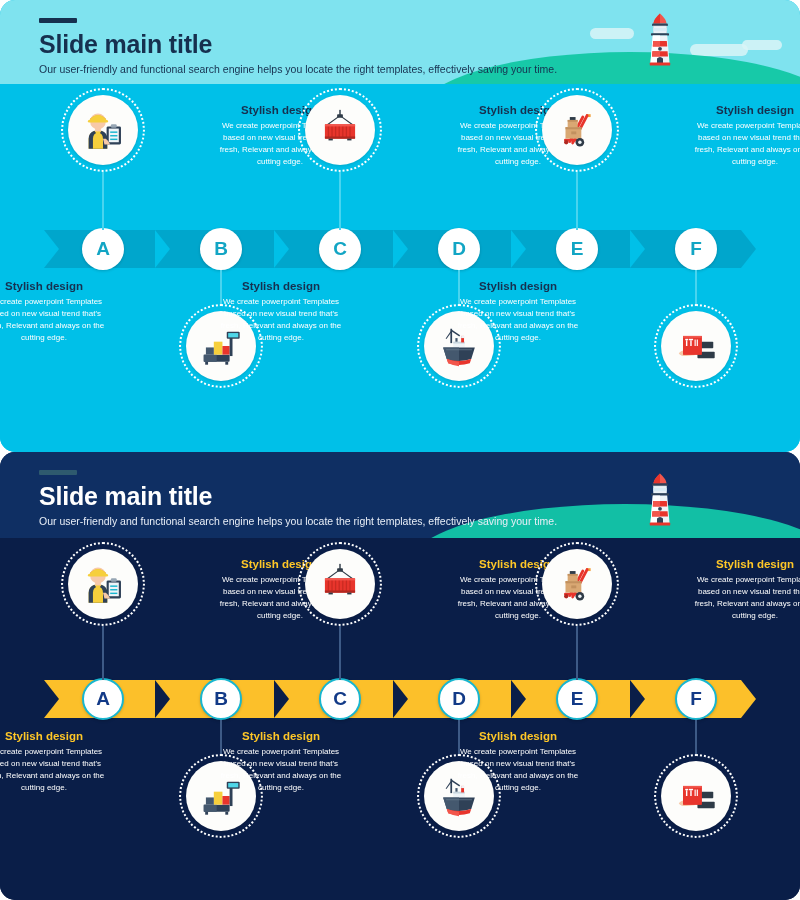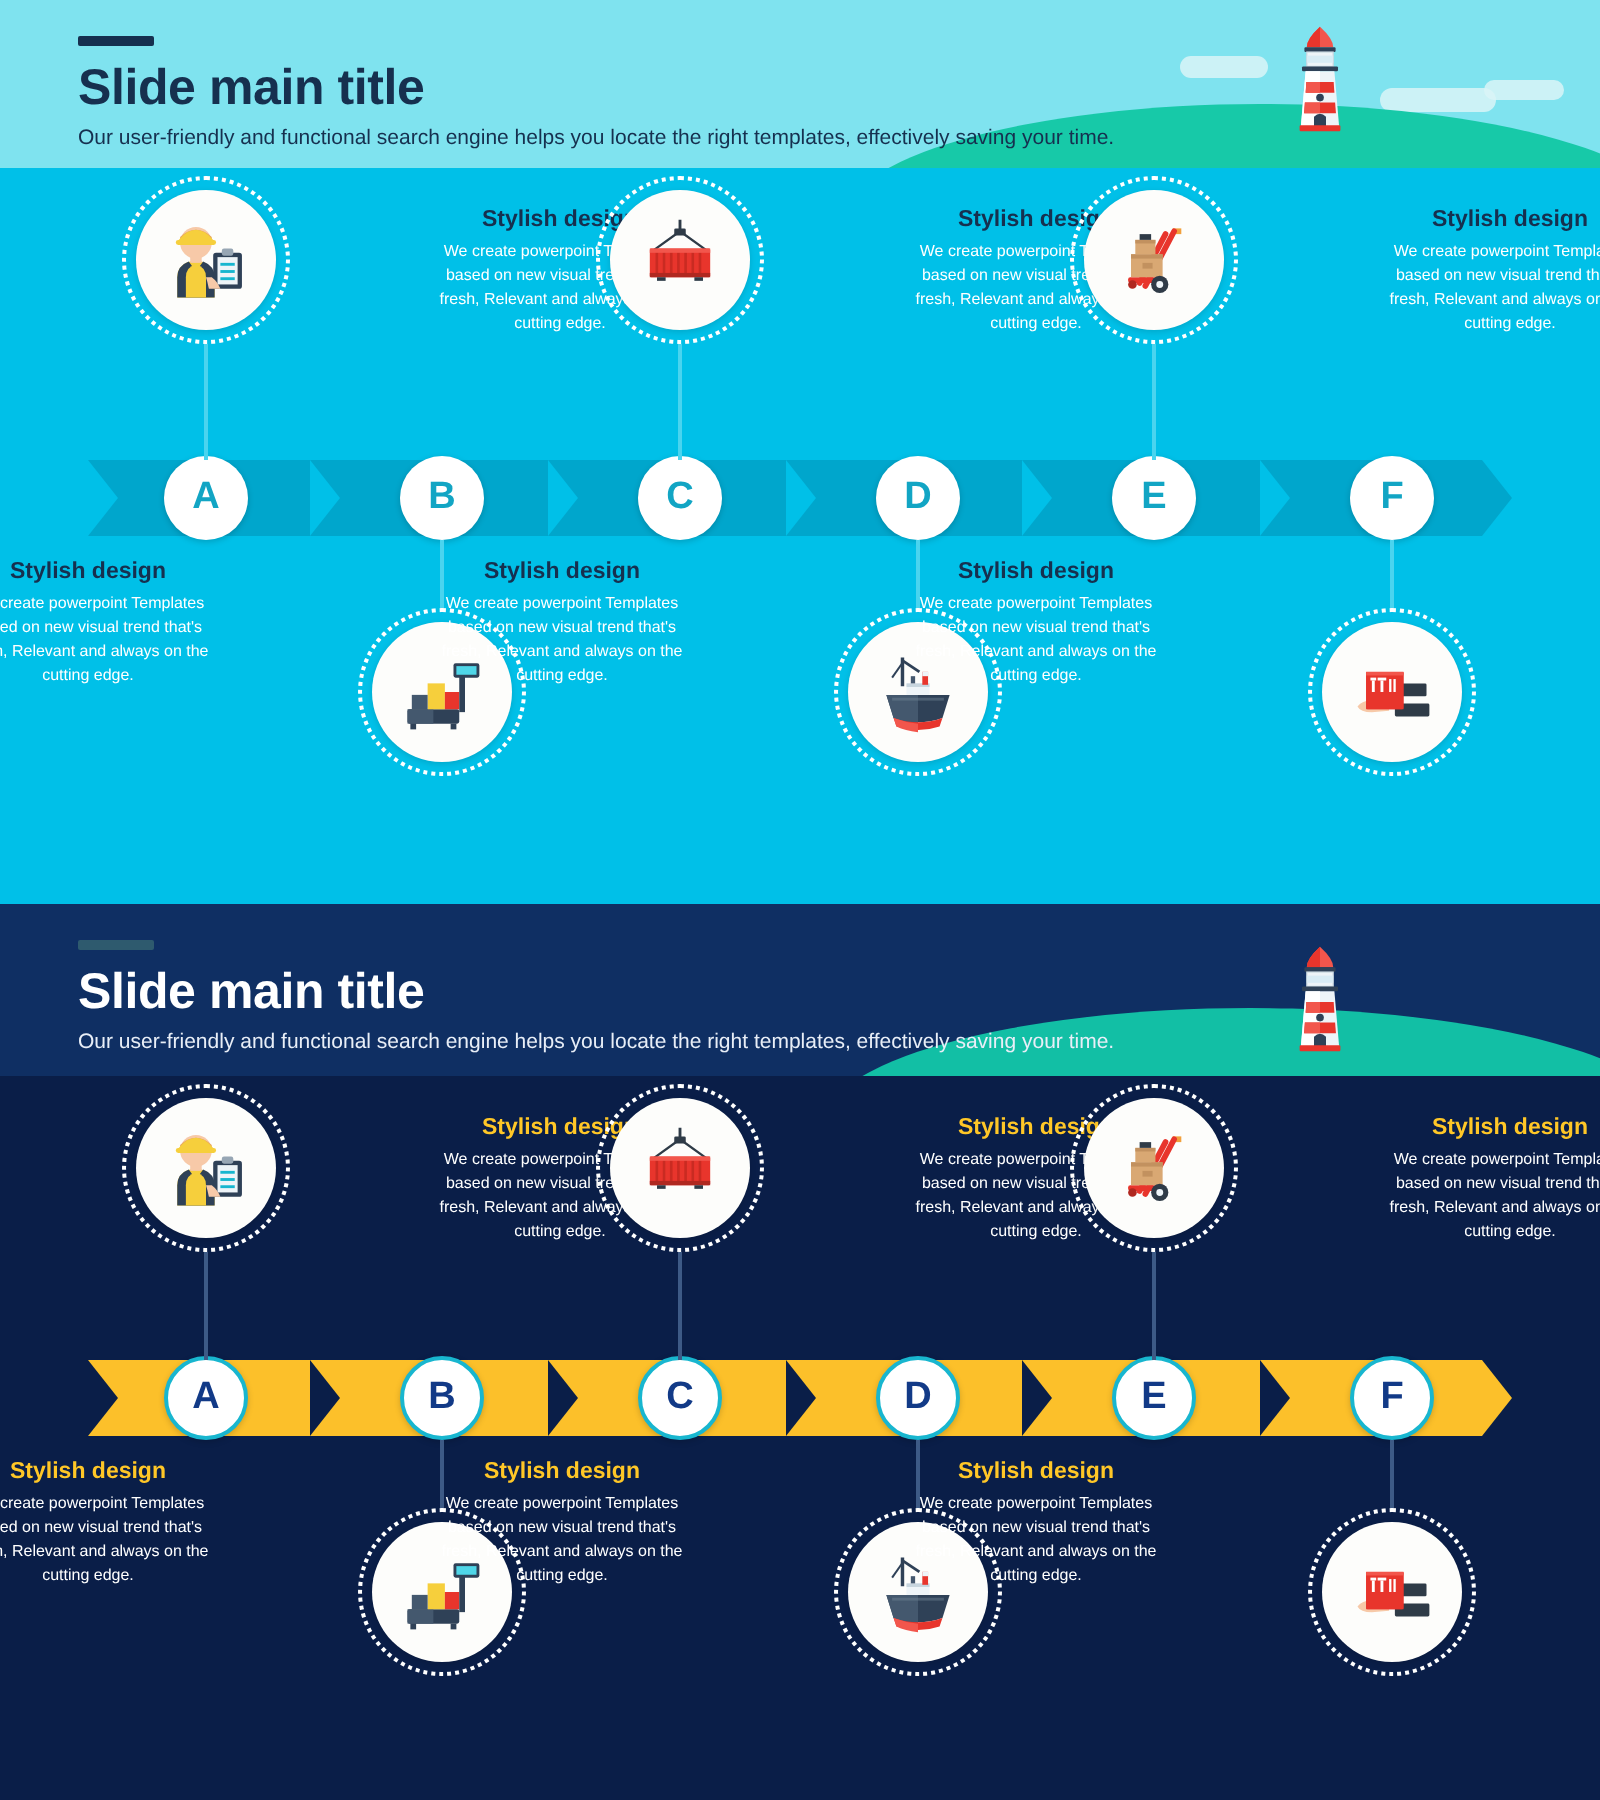--- a/index.html
+++ b/index.html
@@ -1,18 +1,18 @@
 <!DOCTYPE html>
 <html><head>
 <meta charset="utf-8">
 <style>
   html,body{margin:0;padding:0;background:#ffffff;}
   body{width:800px;height:900px;font-family:"Liberation Sans",sans-serif;overflow:hidden;}
 
-  .slide{position:relative;width:800px;overflow:hidden;}
+  .slide{position:relative;width:800px;overflow:hidden;border-radius:15px;}
   .slide-light{height:452px;background:#00c0e8;}
   .slide-dark{height:448px;background:#0a1e४8;background:#0a1e48;}
 
   
   .header{position:relative;width:100%;height:84px;overflow:hidden;}
   .header-light{background:#7fe3ef;}
   .header-dark{background:#0f2f63;height:86px;}
 
   .hill{position:absolute;border-radius:50% 50% 0 0;}
   .hill-light{width:420px;height:120px;right:-40px;top:52px;background:#17c9a8;}

